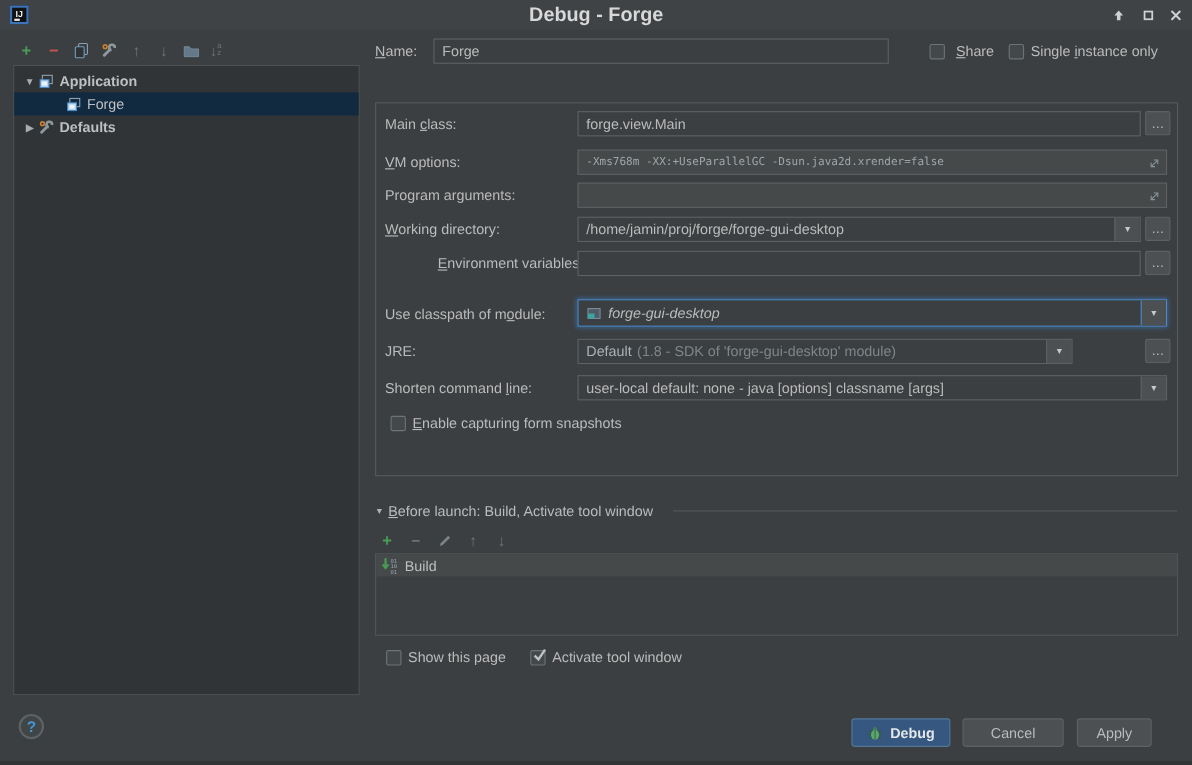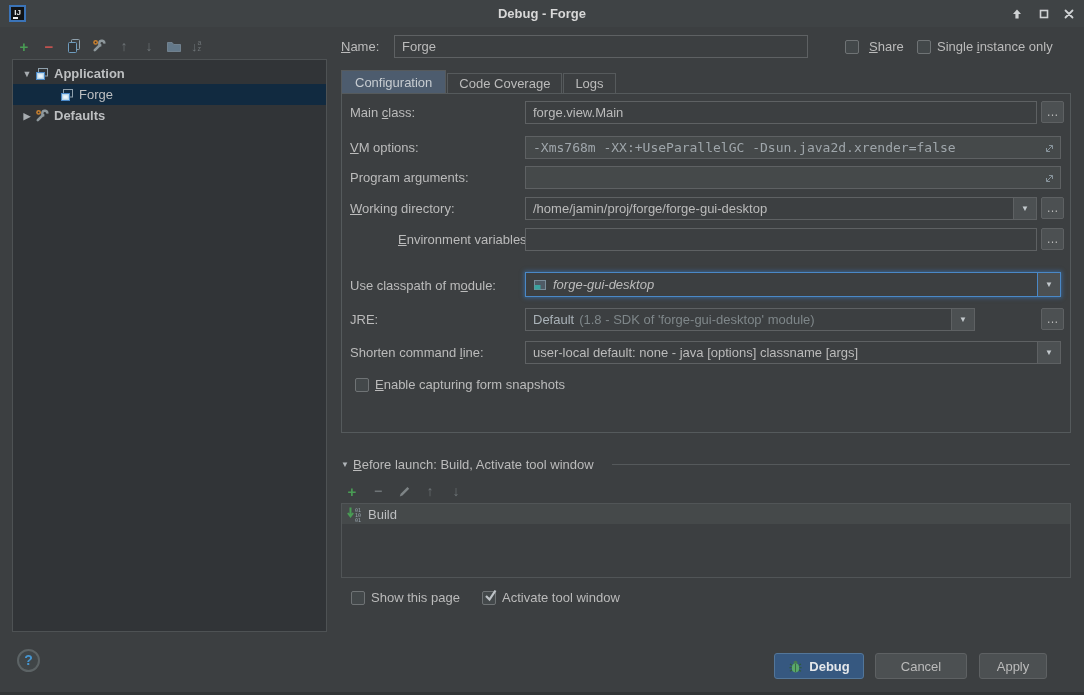--- a/index.html
+++ b/index.html
@@ -2,21 +2,21 @@
 <html><head>
 <meta charset="utf-8">
 <style>
   html,body{margin:0;padding:0;background:#202224;}
   #window{position:relative;width:1084px;height:695px;background:#3C3F41;
     font-family:"Liberation Sans",sans-serif;font-size:13px;color:#BBBBBB;overflow:hidden;}
   .abs{position:absolute;}
   
   .titlebar{position:absolute;left:0;top:0;width:100%;height:27px;background:#3F4345;}
   .title-text{position:absolute;left:0;top:0;width:100%;text-align:center;line-height:27px;
-    font-weight:bold;color:#D8D8D8;font-size:13px;}
+    font-weight:bold;color:#D8D8D8;font-size:18px;}
   .appicon{position:absolute;left:9px;top:5px;width:17px;height:17px;background:#111315;
     border:2px solid #3B74B8;box-sizing:border-box;color:#EDEDED;font-size:8px;font-weight:bold;
     text-align:center;line-height:11px;}
   .appicon::after{content:"";position:absolute;left:2px;bottom:1px;width:5px;height:2px;background:#EDEDED;}
   .winbtn{position:absolute;top:7px;width:14px;height:14px;display:flex;align-items:center;justify-content:center;}
   
   .ltb{position:absolute;left:16px;top:37px;display:flex;gap:9px;align-items:center;}
   .ticon{width:16px;height:18px;display:flex;align-items:center;justify-content:center;font-size:15px;line-height:1;}
   .plus{color:#499C54;font-weight:bold;}
   .minus{color:#C75450;font-weight:bold;}
@@ -33,21 +33,21 @@
   .trow .icon{margin-right:4px;flex:none;display:flex;}
   
   .help{position:absolute;left:17px;top:649px;width:23px;height:23px;border-radius:50%;
     border:2px solid #5C6365;box-sizing:border-box;color:#4596D1;font-weight:bold;font-size:14px;
     text-align:center;line-height:19px;background:#404547;}
   
   .lbl{position:absolute;white-space:nowrap;color:#BBBBBB;line-height:16px;}
   .fld{position:absolute;height:23px;background:#3C3F41;border:1px solid #5E6163;box-sizing:border-box;
     display:flex;align-items:center;padding:0 7px;white-space:nowrap;overflow:hidden;color:#BBBBBB;}
   .fld.raw{background:#45494A;}
-  .mono{font-family:"DejaVu Sans Mono",monospace;font-size:13px;color:#9FA6AB;}
+  .mono{font-family:"DejaVu Sans Mono",monospace;font-size:10px;color:#9FA6AB;}
   .exp{position:absolute;right:5px;top:5px;}
   .comboseg{position:absolute;right:0;top:0;bottom:0;width:22px;border-left:1px solid #5E6163;
     background:#4C5052;display:flex;align-items:center;justify-content:center;font-size:8px;color:#C3C9CD;}
   .focusring{border:1px solid #4A88C7 !important;box-shadow:0 0 4px 1px rgba(58,122,190,0.6);}
   .focusring .comboseg{border-left:1px solid #4A88C7;}
   .dots{position:absolute;width:23px;height:22px;background:#4C5052;border:1px solid #5E6163;
     border-radius:2px;box-sizing:border-box;color:#BBBBBB;display:flex;align-items:center;
     justify-content:center;font-size:12px;line-height:1;}
   .cb{position:absolute;width:14px;height:14px;background:#43484A;border:1px solid #6F7375;
     border-radius:2px;box-sizing:border-box;}
@@ -167,25 +167,20 @@
 
   <div class="lbl" style="left:341px;top:39px;"><span style="text-decoration: underline;">N</span>ame:</div>
   <div class="fld" style="left:394px;top:35px;width:414px;">
     <span>Forge</span>
   </div>
   <span class="cb" style="left:845px;top:40px;"></span>
   <div class="lbl" style="left:857px;top:39px;margin-left:12px;"><span style="text-decoration: underline;">S</span>hare</div>
   <span class="cb" style="left:917px;top:40px;"></span>
   <div class="lbl" style="left:937px;top:39px;">Single <span style="text-decoration: underline;">i</span>nstance only</div>
 
-  <div class="tabs">
-    <div class="tab sel">Configuration</div>
-    <div class="tab">Code Coverage</div>
-    <div class="tab">Logs</div>
-  </div>
   <div class="tabpanel"></div>
 
   <div class="lbl" style="left:350px;top:105px;">Main <span style="text-decoration: underline;">c</span>lass:</div>
   <div class="fld" style="left:525px;top:101px;width:512px;">
     <span>forge.view.Main</span>
   </div>
   <div class="dots" style="left:1041px;top:101px;">
       <span>…</span>
     </div>
 

